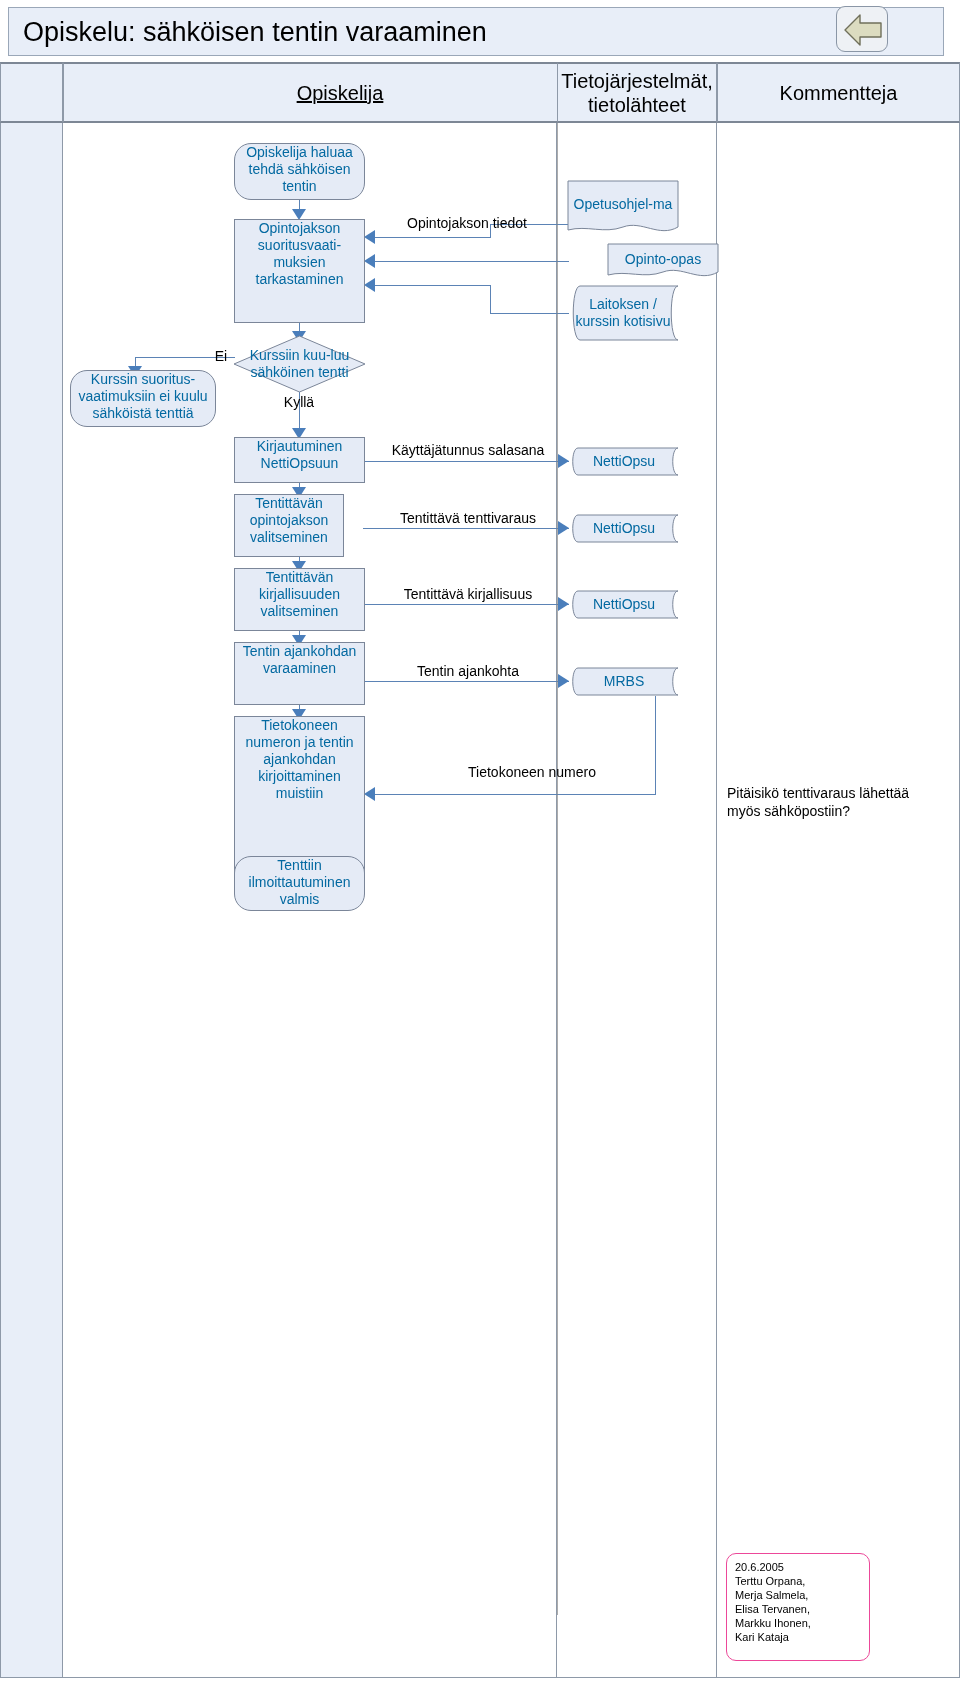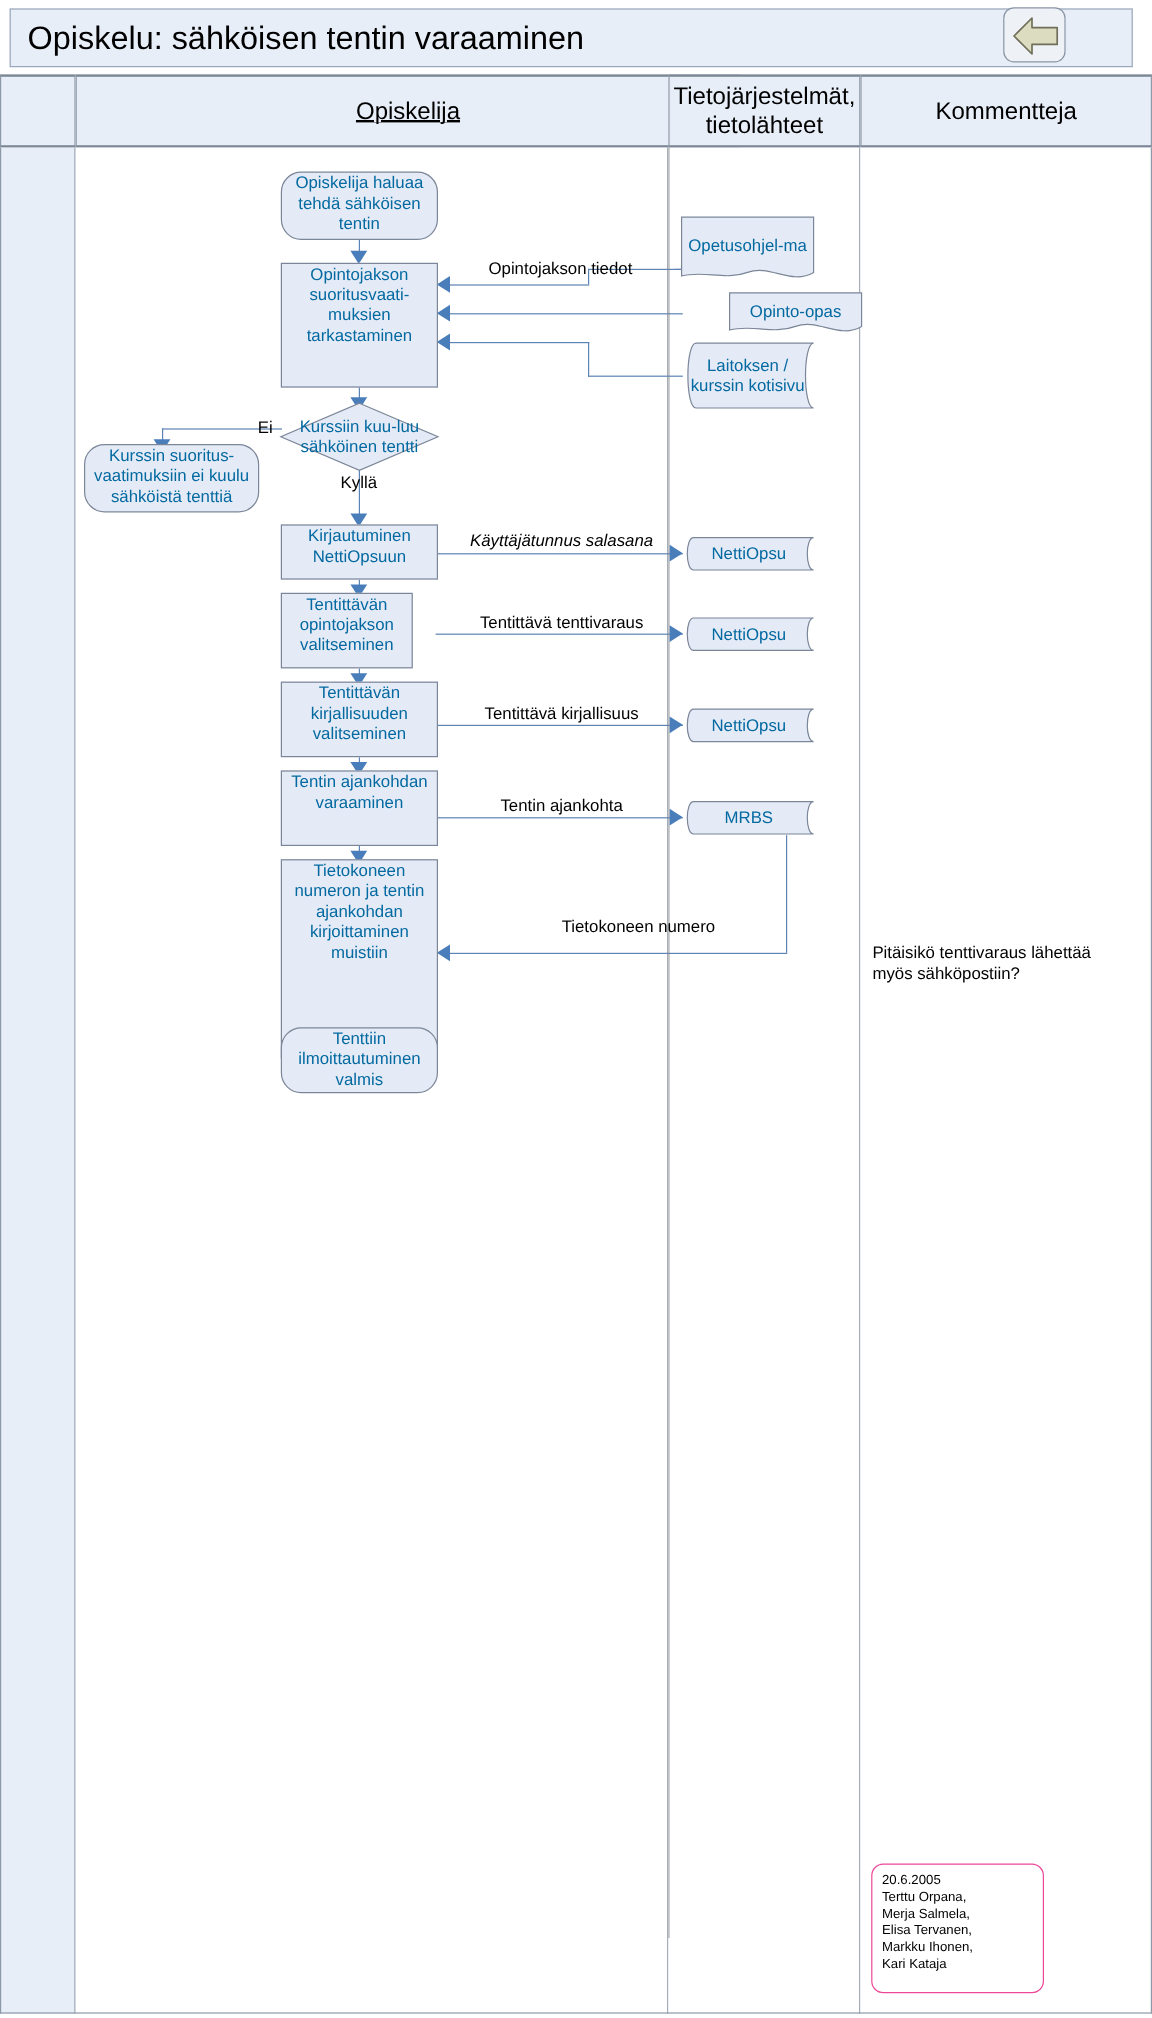--- a/index.html
+++ b/index.html
@@ -387,21 +387,21 @@
     <svg class="shapesvg" width="110" height="29" viewBox="0 0 110 29">
       <path d="M9,1 H109 C102,1 102,28 109,28 H9 C2,28 2,1 9,1 Z" fill="#e5ebf6" stroke="#7b8699" stroke-width="1"></path>
     </svg>
     <div class="store-inner">
       <span>MRBS</span>
     </div>
   </div>
 
   <div class="flowtext" style="left:382px;top:215px;width:170px;">Opintojakson tiedot</div>
 
-  <div class="flowtext" style="left:388px;top:442px;width:160px;font-style:italic;">Käyttäjätunnus salasana</div>
+  <div class="flowtext" style="left:388px;top:442px;width:160px;">Käyttäjätunnus salasana</div>
 
   <div class="flowtext" style="left:388px;top:510px;width:160px;">Tentittävä tenttivaraus</div>
 
   <div class="flowtext" style="left:388px;top:586px;width:160px;">Tentittävä kirjallisuus</div>
 
   <div class="flowtext" style="left:388px;top:663px;width:160px;">Tentin ajankohta</div>
 
   <div class="flowtext" style="left:452px;top:764px;width:160px;">Tietokoneen numero</div>
 
   <div class="comment-note">Pitäisikö tenttivaraus lähettää myös sähköpostiin?</div>

